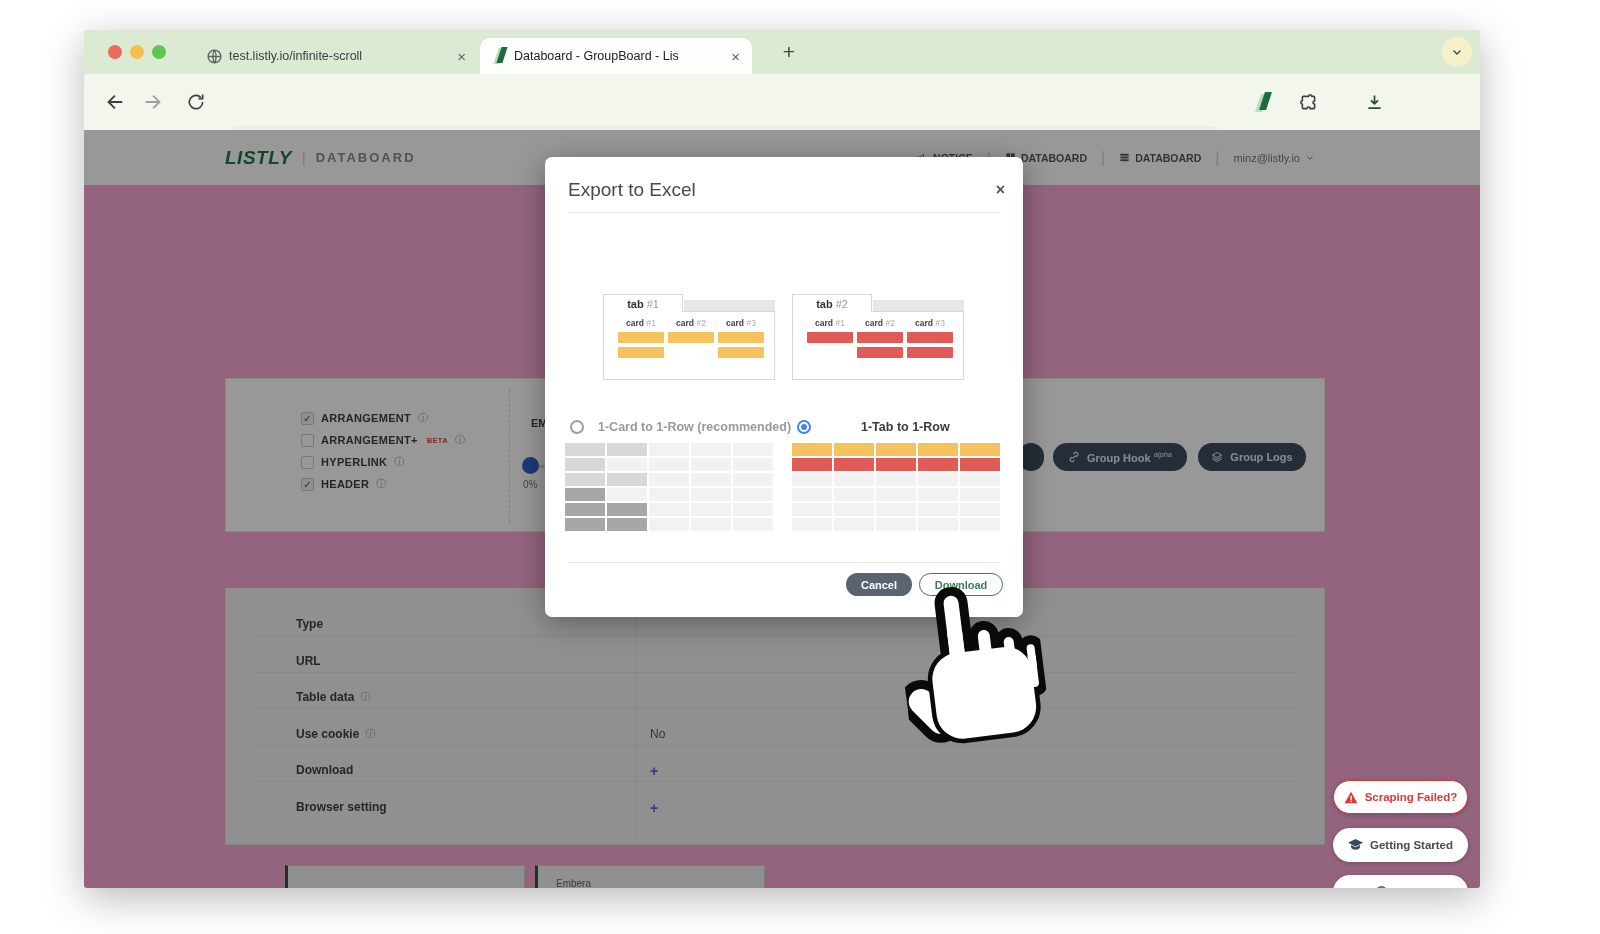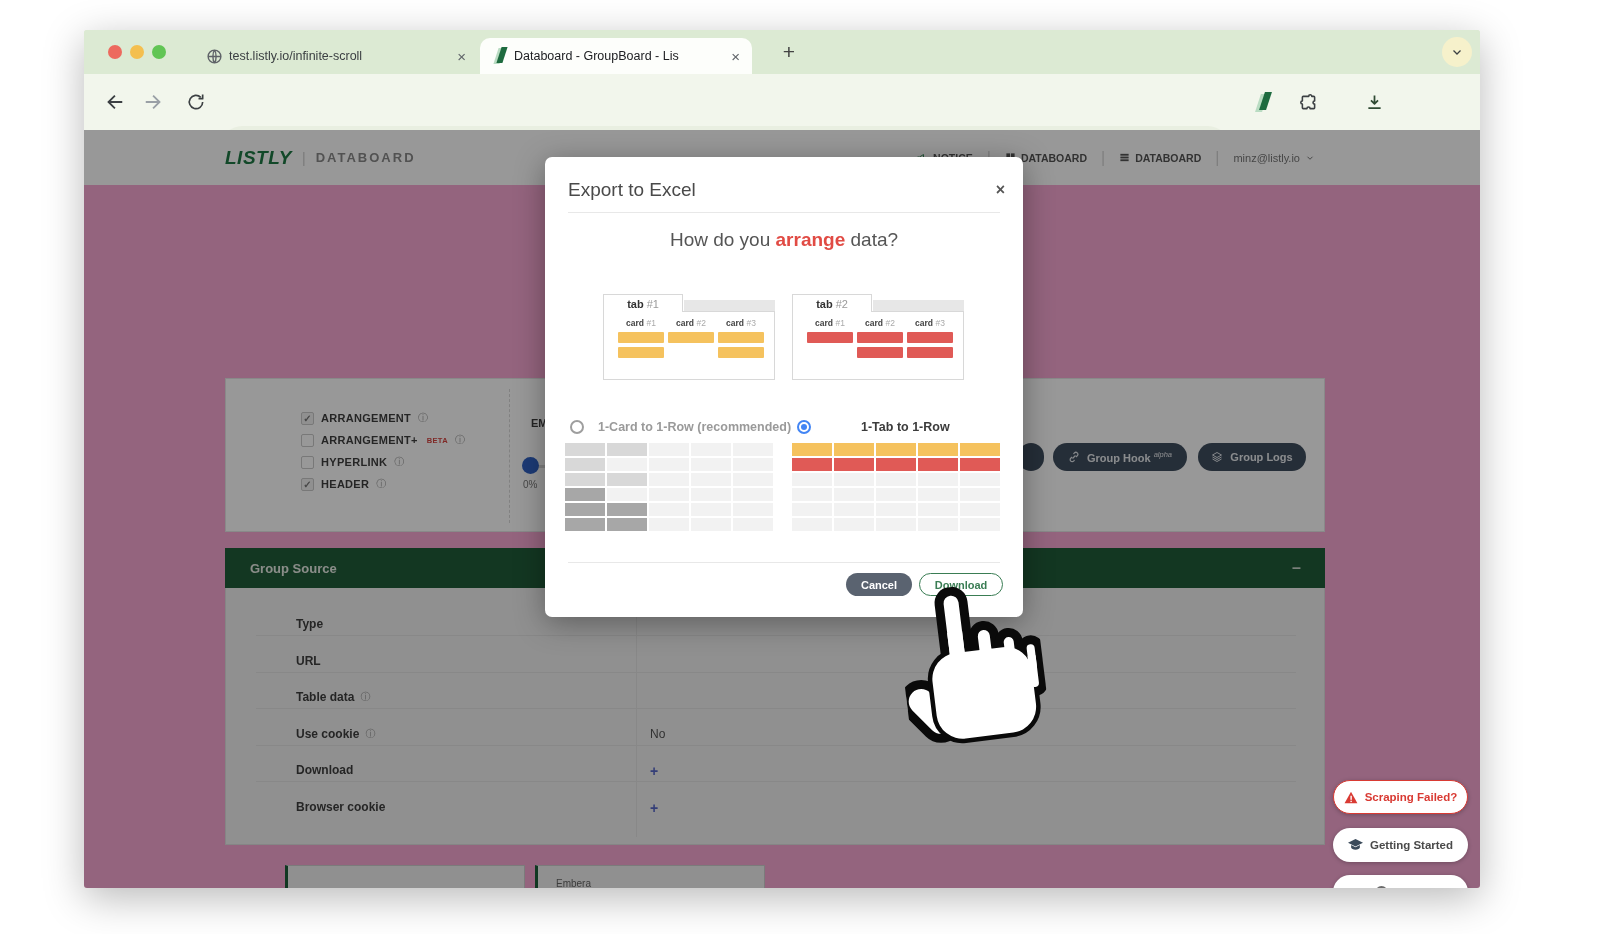--- a/index.html
+++ b/index.html
@@ -300,24 +300,20 @@
       </div>
       <div class="pill" style="left:972px;top:64px;width:108px">
         <svg width="12" height="12" viewBox="0 0 24 24" fill="none" stroke="#dfe4e9" stroke-width="2">
           <path d="M12 3l9 5-9 5-9-5 9-5z"></path>
             <path d="M3 12l9 5 9-5M3 16l9 5 9-5"></path>
         </svg>
         <span>Group Logs</span>
       </div>
     </div>
 
-    <div class="gs-bar">
-      <span class="gs-title">Group Source</span>
-      <span class="gs-collapse">–</span>
-    </div>
     <div class="gs-panel">
       <div class="col-div"></div>
       <div id="gsRows">
           <span class="row-label" style="top: 29px;">
             <span>Type</span>
           </span>
           <span class="row-sep" style="top: 47px;"></span>
           <span class="row-label" style="top: 65.6px;">
             <span>URL</span>
           </span>
@@ -332,21 +328,21 @@
             <span class="info">ⓘ</span>
           </span>
           <span class="row-val" style="top: 138.8px;">No</span>
           <span class="row-sep" style="top: 156.8px;"></span>
           <span class="row-label" style="top: 175.4px;">
             <span>Download</span>
           </span>
           <span class="row-val plus" style="top: 175.4px;">+</span>
           <span class="row-sep" style="top: 193.4px;"></span>
           <span class="row-label" style="top: 212px;">
-            <span>Browser cookie</span>
+            <span>Browser setting</span>
           </span>
           <span class="row-val plus" style="top: 212px;">+</span>
         </div>
     </div>
 
     <div class="ibox" style="left:201px;top:735px;width:240px;height:123px">
       
     </div>
     <div class="ibox" style="left:451px;top:735px;width:230px;height:123px">
       <span class="irow" style="top:12px">Embera</span>
@@ -374,23 +370,20 @@
       <span class="qmark">?</span>
       <span>FAQs</span>
     </div>
   </div>
 </div>
 
 <div class="modal">
   <span class="m-title">Export to Excel</span>
   <span class="m-close">×</span>
   <span class="m-div1"></span>
-  <div class="m-question">
-    <span>How do you </span><b>arrange</b><span> data?</span>
-  </div>
 
   <div class="folder" style="left:58px">
     <span class="ftab">
         <span>tab</span>
         <span class="num">#1</span>
       </span>
     <span class="fstrip"></span>
     <div class="fbody">
         <div class="fcol" style="left: 14px;">
           <div class="clabel"><span>card </span><span class="num">#1</span></div>

